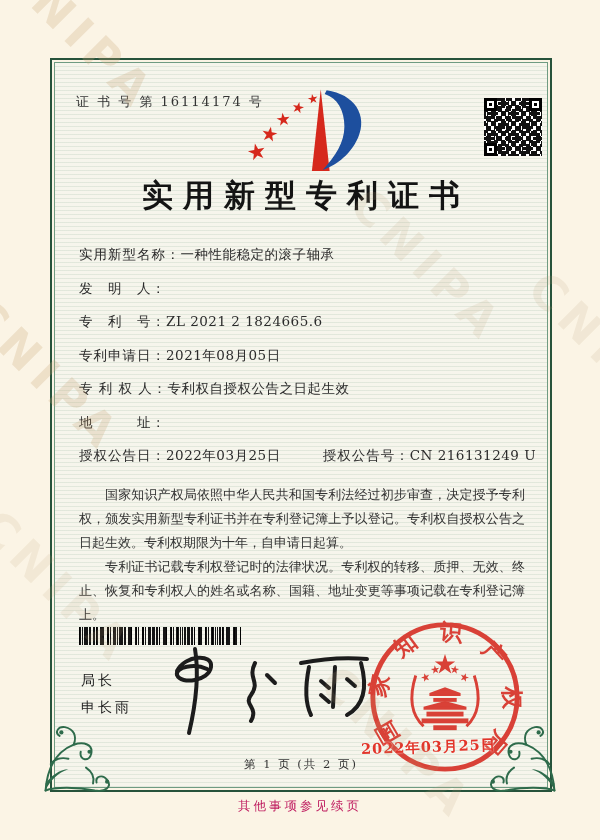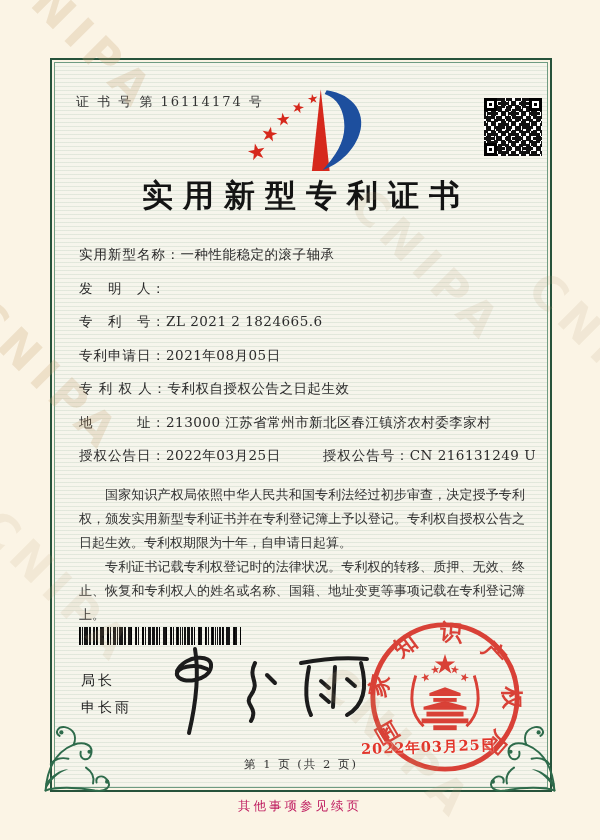--- a/index.html
+++ b/index.html
@@ -152,21 +152,20 @@
     <div class="field-row">
       <span class="f-label">专利申请日：</span>
       <span class="f-value">2021年08月05日</span>
     </div>
     <div class="field-row">
       <span class="f-label">专 利 权 人：</span>
       <span class="f-value">专利权自授权公告之日起生效</span>
     </div>
     <div class="field-row">
       <span class="f-label">地　　　址：</span>
-      <span class="f-value">213000 江苏省常州市新北区春江镇济农村委李家村</span>
     </div>
     <div class="field-row dual">
       <span class="f-label">授权公告日：</span>
       <span class="f-value">2022年03月25日</span>
       <span class="f-label pair2">授权公告号：</span>
       <span class="f-value">CN 216131249 U</span>
     </div>
   </div>
 
   <div class="body-text">

